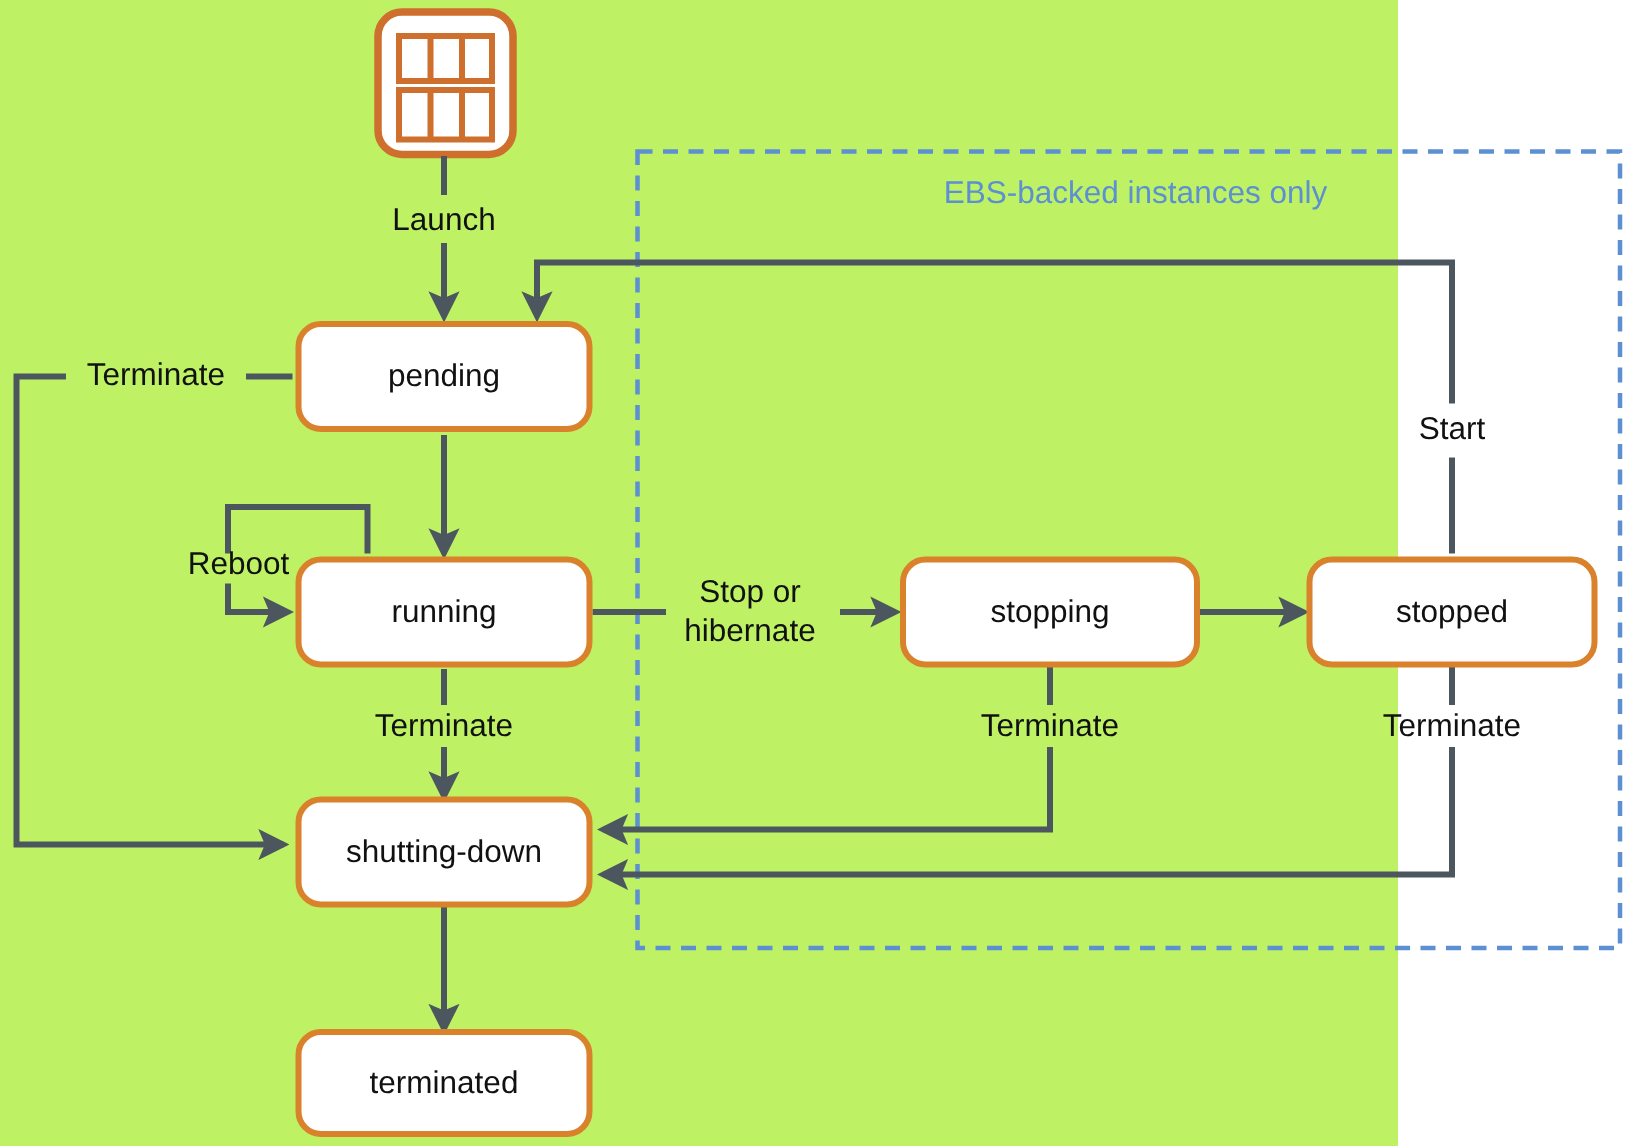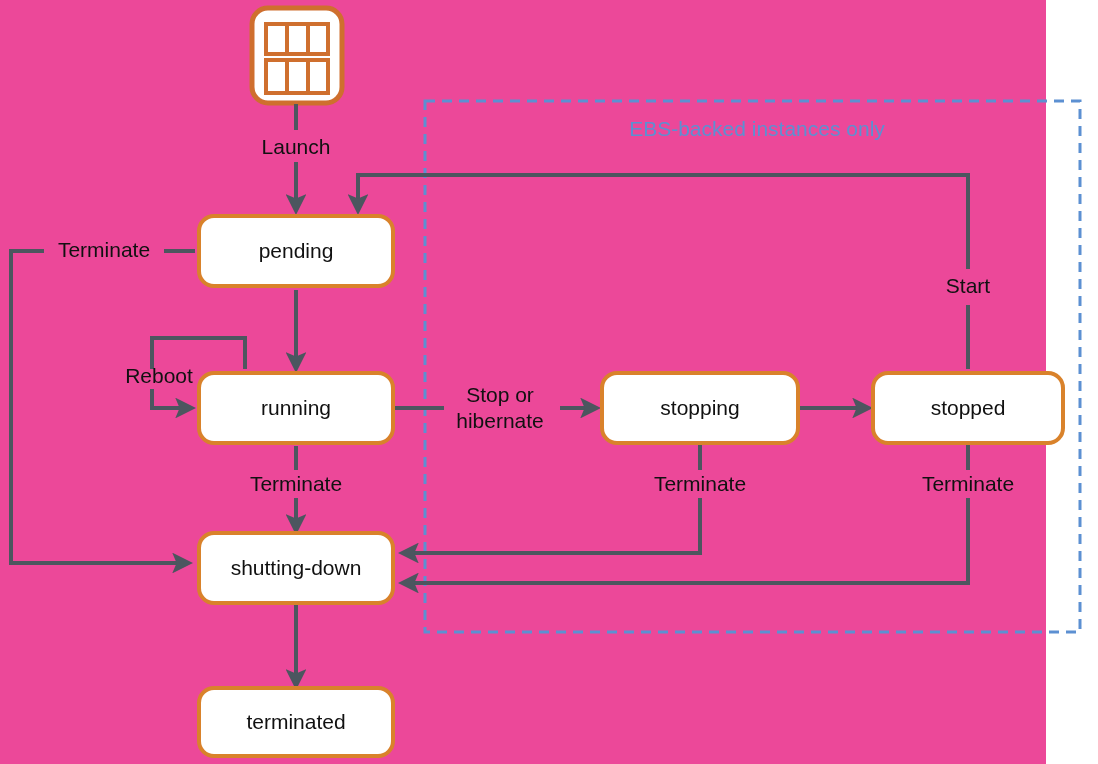--- a/index.html
+++ b/index.html
@@ -8,23 +8,23 @@
     background: #ffffff;
   }
   body {
     width: 1098px;
     height: 764px;
     font-family: "Liberation Sans", sans-serif;
     overflow: hidden;
   }
   #diagram-root {
     position: relative;
-    width: 1046px;
+    width: 932px;
     height: 764px;
-    background: #ec4899;
+    background: #bef264;
   }
   svg#flow {
     position: absolute;
     top: 0;
     left: 0;
     width: 1098px;
     height: 764px;
   }
   .state-label {
     font-family: "Liberation Sans", sans-serif;

